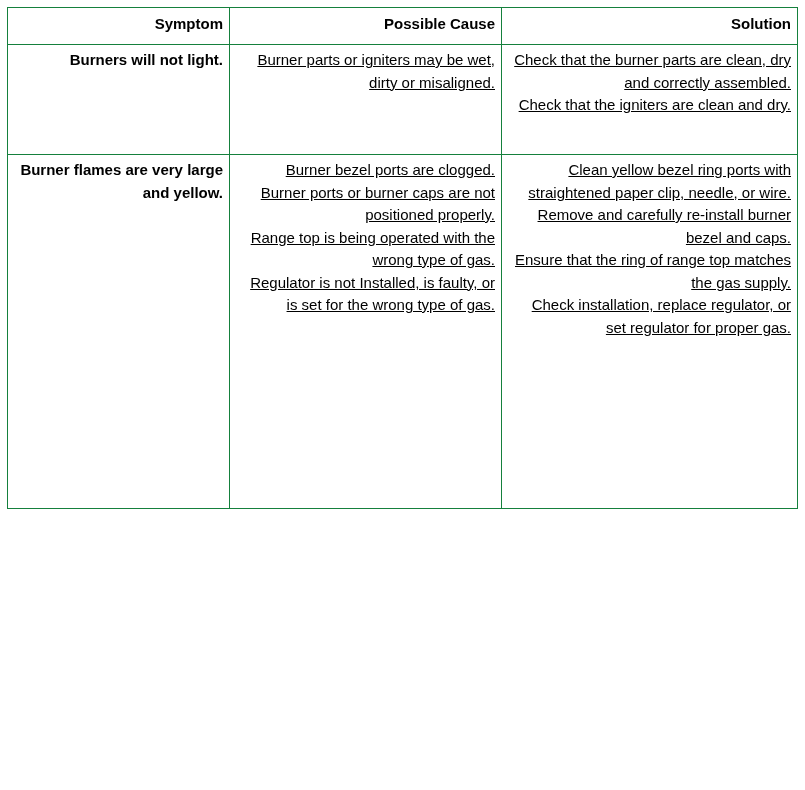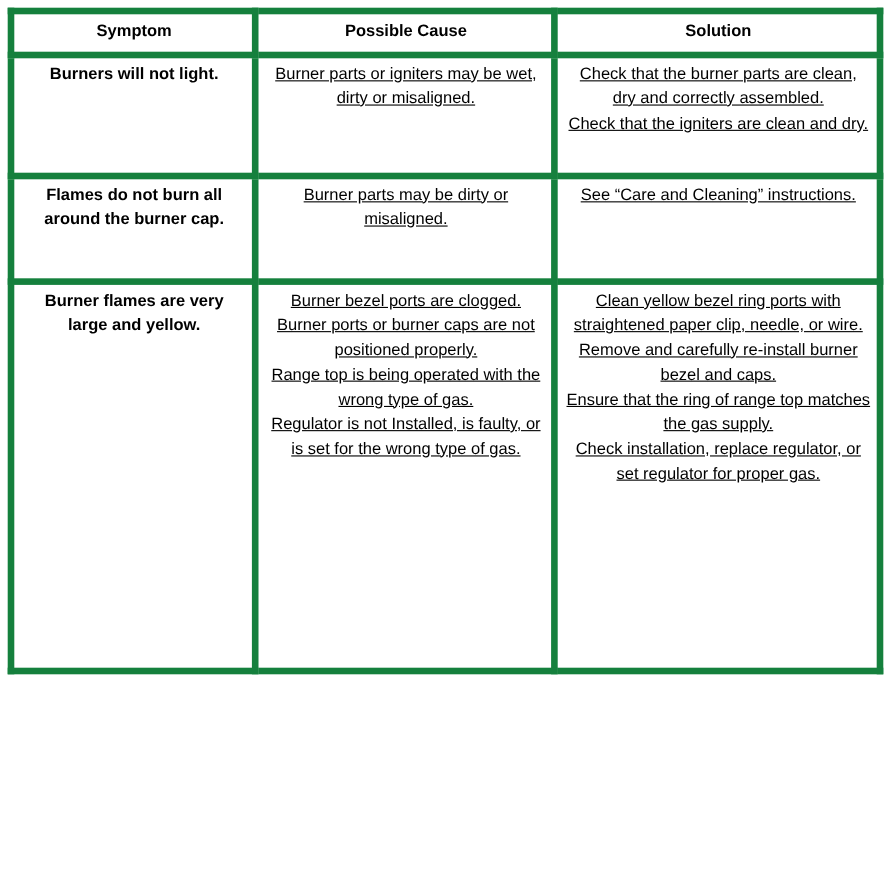--- a/index.html
+++ b/index.html
@@ -16,23 +16,23 @@
     padding: 7px 8px 8px 7px;
     background: #ffffff;
   }
   table.trouble {
     border-collapse: collapse;
     table-layout: fixed;
     width: 790px;
   }
   table.trouble th,
   table.trouble td {
-    border: 6px solid #15803d;
+    border: 1px solid #15803d;
     vertical-align: top;
-    text-align: center;
+    text-align: right;
     font-size: 15px;
     line-height: 1.5;
     padding: 4px 6px 6px 8px;
     overflow: hidden;
     word-wrap: break-word;
   }
   table.trouble th {
     font-weight: bold;
     padding-top: 5px;
   }
@@ -69,29 +69,20 @@
       <tr class="r0">
         <td class="symptom">Burners will not light.</td>
         <td class="cause">
             <div>Burner parts or igniters may be wet, dirty or misaligned.</div>
           </td>
         <td class="solution">
             <div>Check that the burner parts are clean, dry and correctly assembled.</div>
             <div>Check that the igniters are clean and dry.</div>
           </td>
       </tr>
-      <tr class="r2">
-        <td class="symptom">Flames do not burn all around the burner cap.</td>
-        <td class="cause">
-            <div>Burner parts may be dirty or misaligned.</div>
-          </td>
-        <td class="solution">
-            <div>See “Care and Cleaning” instructions.</div>
-          </td>
-      </tr>
       <tr class="r3">
         <td class="symptom">Burner flames are very large and yellow.</td>
         <td class="cause">
             <div>Burner bezel ports are clogged.</div>
             <div>Burner ports or burner caps are not positioned properly.</div>
             <div>Range top is being operated with the wrong type of gas.</div>
             <div>Regulator is not Installed, is faulty, or is set for the wrong type of gas.</div>
           </td>
         <td class="solution">
             <div>Clean yellow bezel ring ports with straightened paper clip, needle, or wire.</div>

